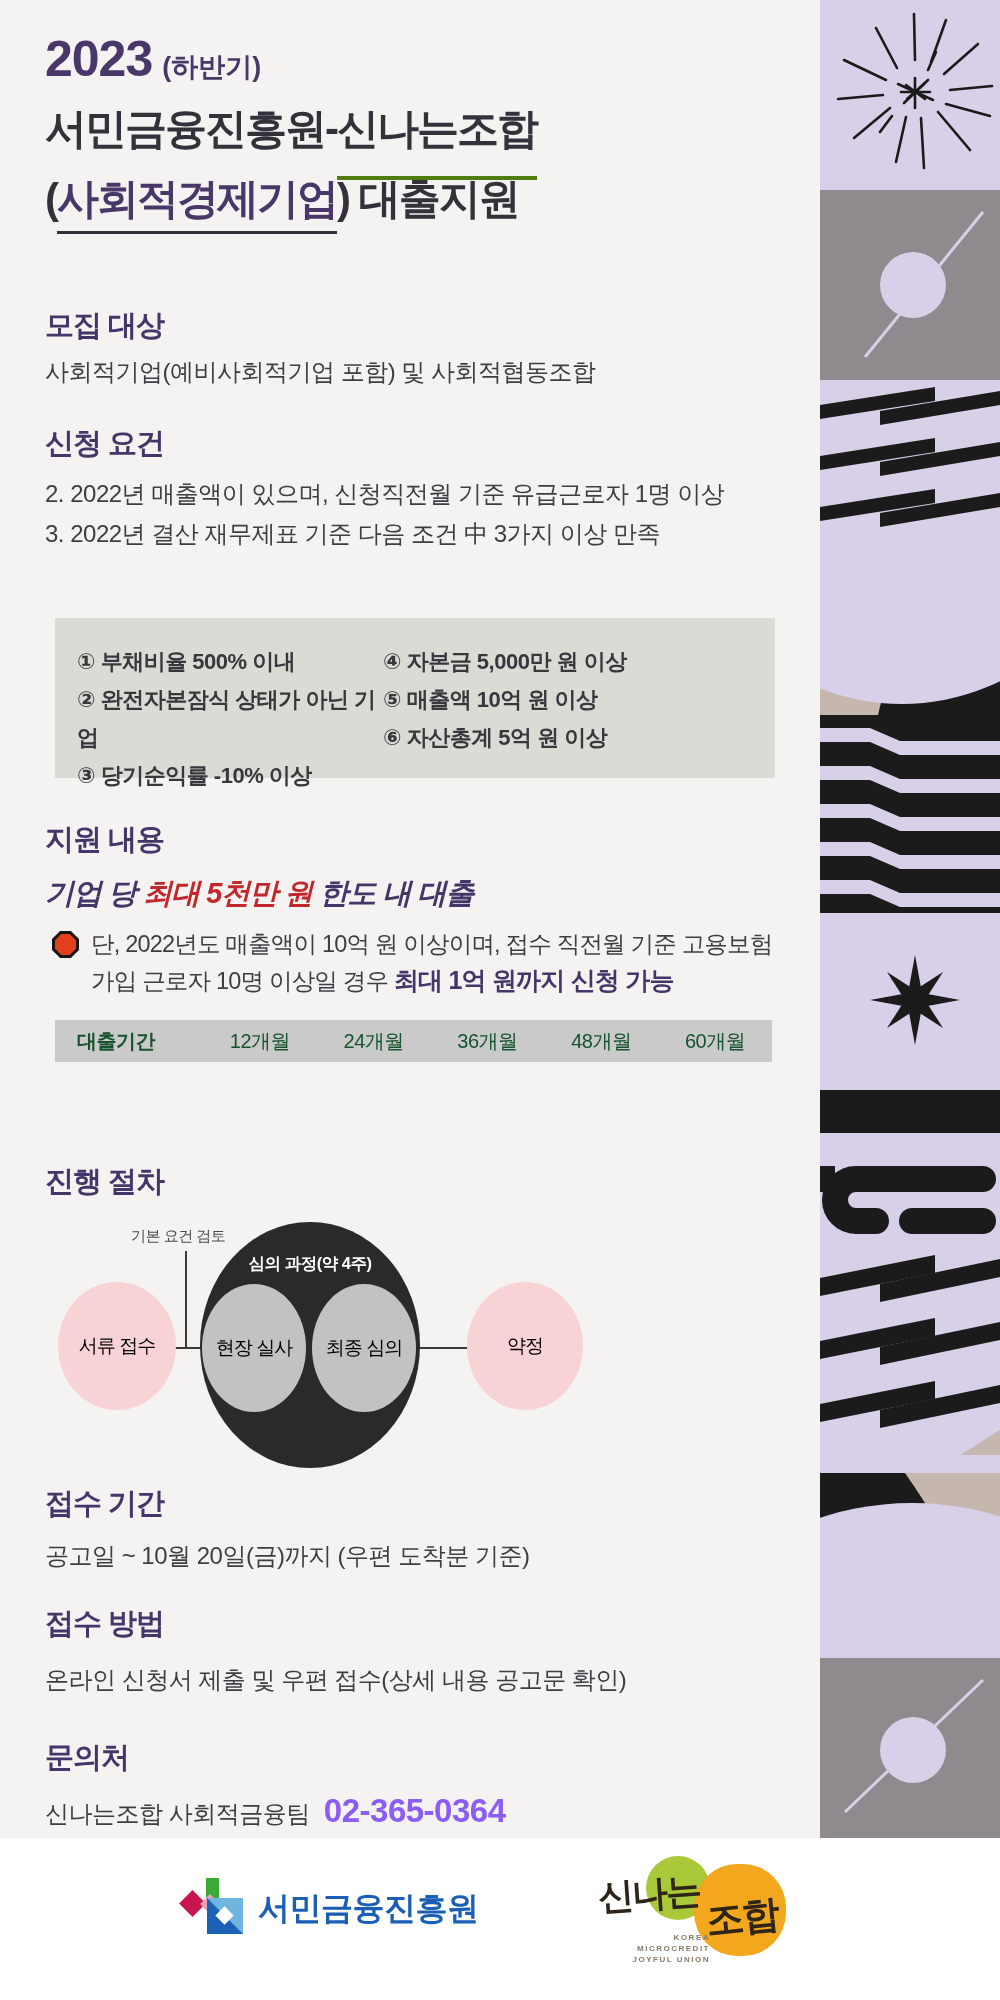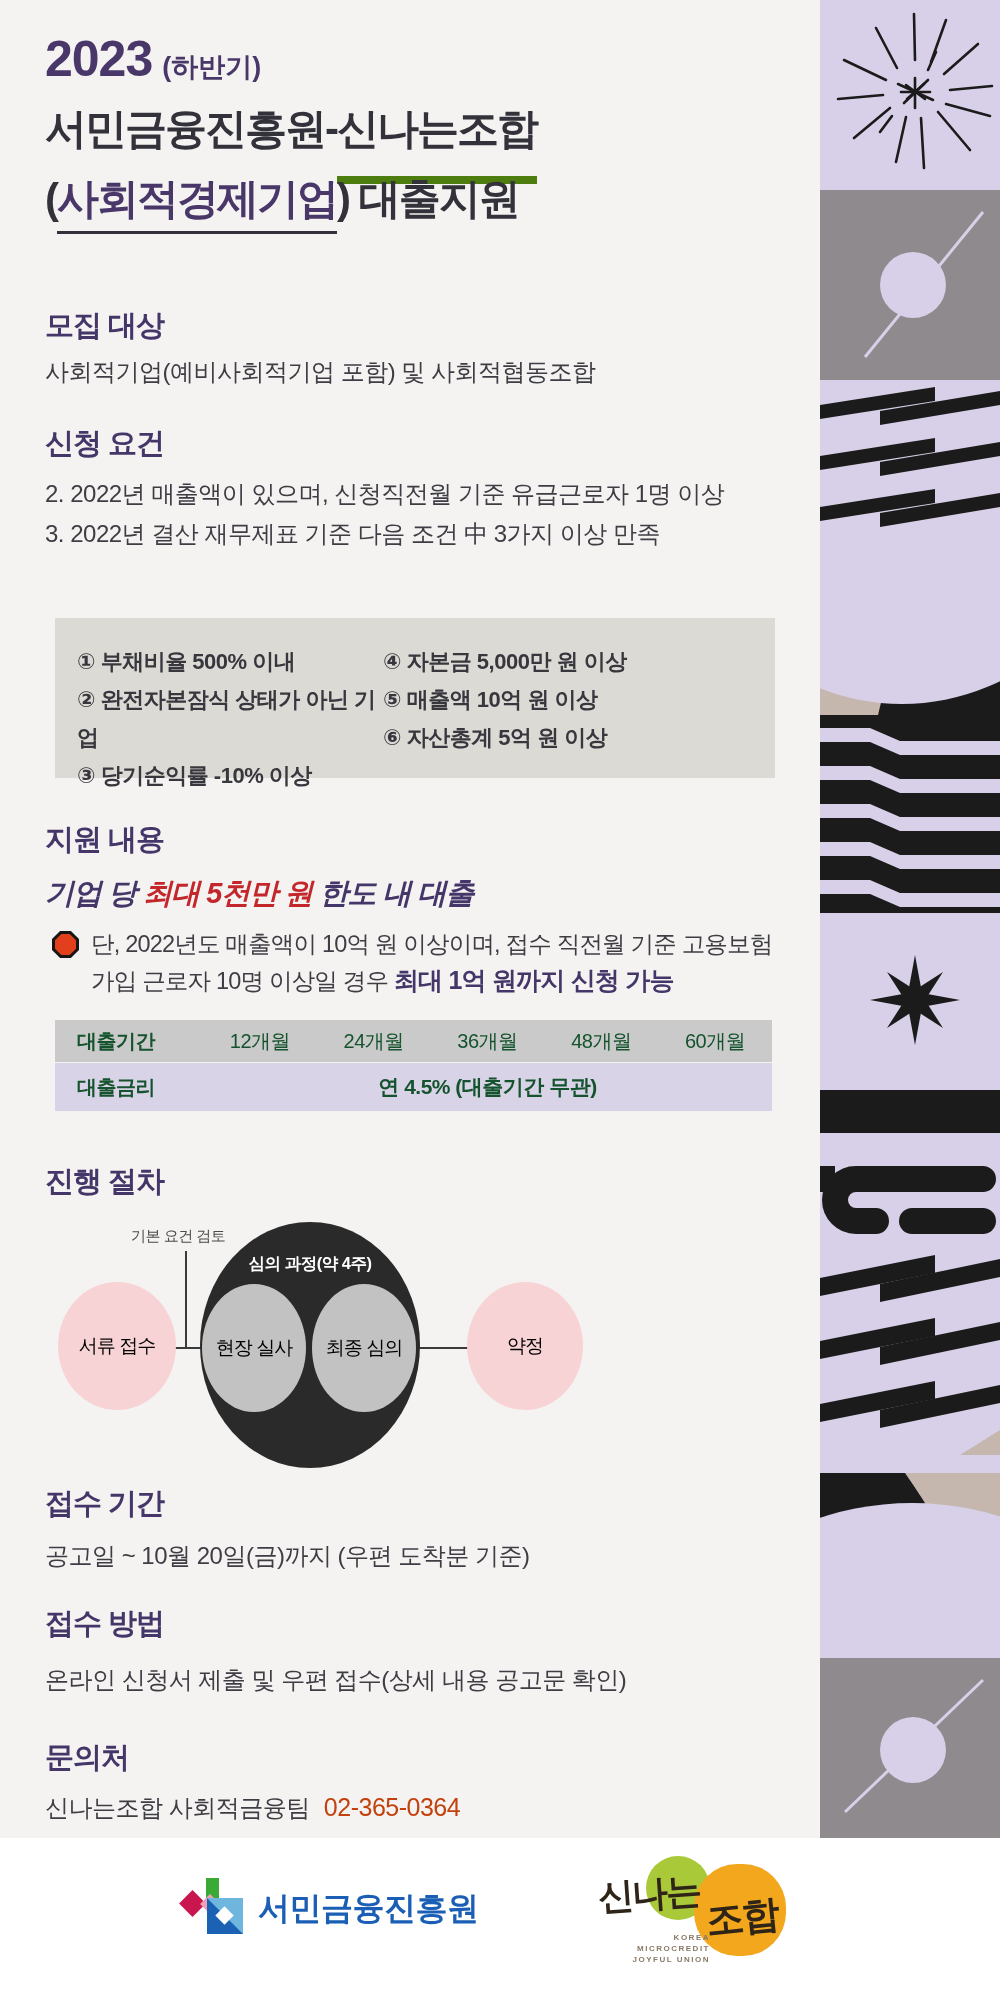--- a/index.html
+++ b/index.html
@@ -5,21 +5,21 @@
   html,body{margin:0;padding:0;width:1000px;height:2000px;overflow:hidden;
     font-family:"Liberation Sans","DejaVu Sans",sans-serif;background:#ffffff;}
   .canvas{position:absolute;left:0;top:0;width:1000px;height:2000px;background:#ffffff;}
   .main-bg{position:absolute;left:0;top:0;width:1000px;height:1838px;background:#f4f3f1;}
   .col{position:absolute;left:0;top:0;width:820px;height:1838px;}
   .abs{position:absolute;}
   
   .t-year{font-size:50px;font-weight:800;color:#483768;letter-spacing:-1px;}
   .t-term{font-size:27px;font-weight:800;color:#483768;margin-left:10px;}
   .t-line{font-size:42px;font-weight:800;color:#33323b;letter-spacing:-2px;line-height:1.0;}
-  .u-purple{border-bottom:8px solid #4d7c0f;padding-bottom:24px;}
+  .u-purple{border-bottom:4px solid #4d7c0f;padding-bottom:24px;}
   .t-em{color:#483768;border-bottom:3px solid #33323b;padding-bottom:9px;}
   
   .h2{font-size:29px;font-weight:800;color:#453669;letter-spacing:-1px;}
   .body-txt{font-size:24px;color:#3e3d44;letter-spacing:-0.5px;}
   .list .body-txt{line-height:40px;}
   .gray-box{background:#dcdad5;width:720px;height:160px;box-sizing:border-box;
     padding:25px 0 0 22px;display:flex;}
   .gray-box .colm{font-size:22px;font-weight:600;color:#38373d;line-height:38px;letter-spacing:-0.5px;}
   .gray-box .colm.c1{width:306px;}
   .limit-line{font-size:29px;font-weight:800;color:#453669;letter-spacing:-1px;}
@@ -47,21 +47,21 @@
   .diagram{position:absolute;left:45px;top:1215px;width:730px;height:258px;}
   .d-line{position:absolute;background:#3a3a3a;}
   .d-circle{position:absolute;border-radius:50%;display:flex;align-items:center;justify-content:center;}
   .d-pink{background:#f8d3d5;}
   .d-gray{background:#c3c2c2;}
   .d-black{background:#2b2a2a;}
   .d-step-label{font-size:19px;font-weight:400;color:#000000;letter-spacing:-1px;}
   .d-note{position:absolute;font-size:15px;color:#4a4a4a;letter-spacing:-0.5px;}
   .d-review{position:absolute;color:#ffffff;font-size:16.5px;font-weight:700;text-align:center;letter-spacing:-0.5px;}
   
-  .phone{font-weight:400;font-size:25px;color:#c2410c;}
+  .phone{font-weight:700;font-size:33px;color:#8b5cf6;}
   
   .footer{position:absolute;left:0;top:1838px;width:1000px;height:162px;background:#ffffff;}
   .seomin{position:absolute;left:182px;top:40px;display:flex;align-items:center;}
   .seomin-icon{position:relative;width:62px;height:62px;margin-right:14px;}
   .si-green{position:absolute;left:24px;top:0;width:13px;height:21px;background:#3aa935;}
   .si-red{position:absolute;left:1px;top:16px;width:19px;height:19px;background:#c9164f;transform:rotate(45deg);}
   .si-pink{position:absolute;left:21px;top:19px;width:14px;height:14px;background:#f0a0b4;transform:rotate(45deg);}
   .si-blue{position:absolute;left:25px;top:20px;width:36px;height:36px;background:#6fb6de;}
   .si-blue-tri{position:absolute;left:25px;top:20px;width:36px;height:36px;background:#1b62b5;
     clip-path:polygon(0 0,0 100%,100% 100%);}
@@ -137,24 +137,20 @@
 
     <div class="abs loan-table" style="left:55px;top:1020px;">
       <div class="lt-row r1">
         <div class="lt-cell lt-label">대출기간</div>
         <div class="lt-cell lt-val">12개월</div>
         <div class="lt-cell lt-val">24개월</div>
         <div class="lt-cell lt-val">36개월</div>
         <div class="lt-cell lt-val">48개월</div>
         <div class="lt-cell lt-val">60개월</div>
       </div>
-      <div class="lt-row r2">
-        <div class="lt-cell lt-label">대출금리</div>
-        <div class="lt-cell lt-rate">연 4.5% (대출기간 무관)</div>
-      </div>
     </div>
 
     <div class="abs h2" style="left:45px;top:1162px;">진행 절차</div>
     <div class="diagram">
       <div class="d-line" style="left:65px;top:132px;width:415px;height:2px;"></div>
       <div class="d-line" style="left:140px;top:36px;width:2px;height:98px;"></div>
       <div class="d-note" style="left:86px;top:12px;">기본 요건 검토</div>
       <div class="d-circle d-black" style="left:155px;top:7px;width:220px;height:246px;"></div>
       <div class="d-review" style="left:155px;top:38px;width:220px;">심의 과정(약 4주)</div>
       <div class="d-circle d-pink" style="left:13px;top:67px;width:118px;height:128px;">

